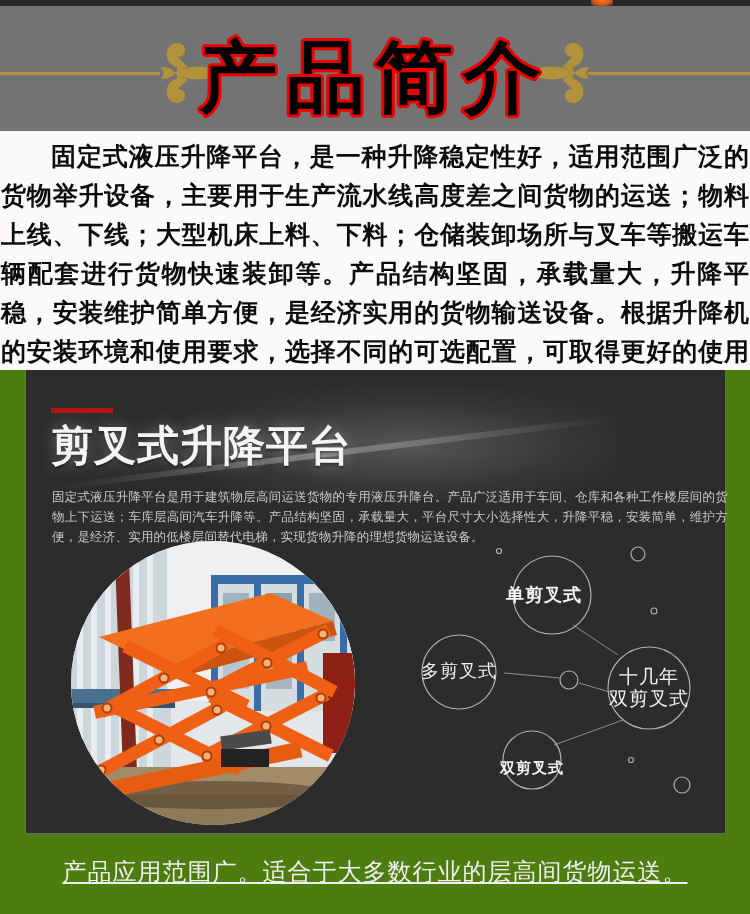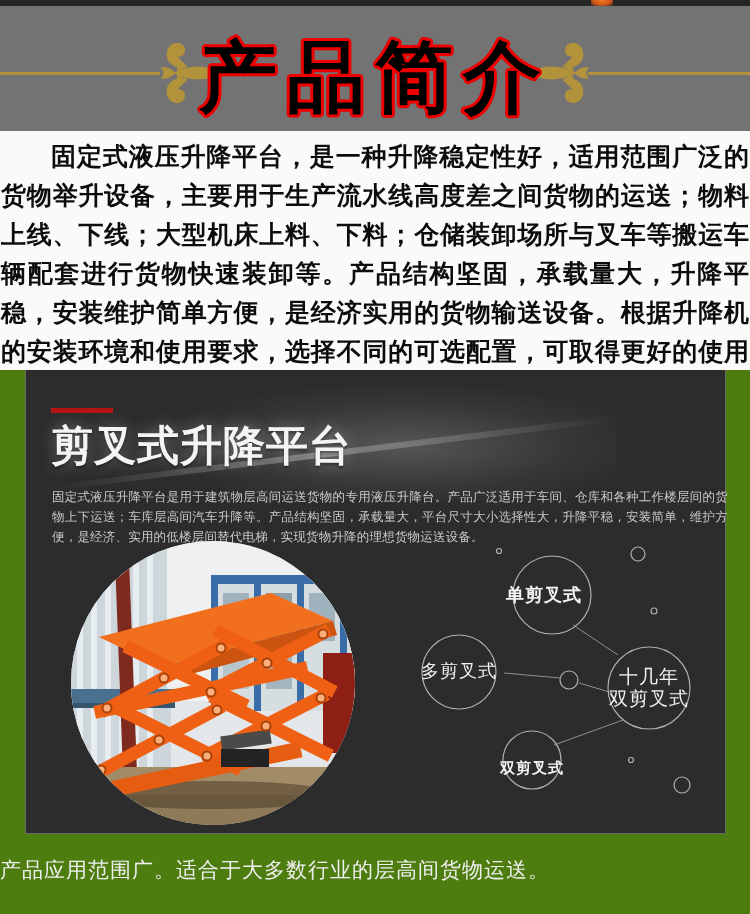--- a/index.html
+++ b/index.html
@@ -56,22 +56,22 @@
   .bubble-label{
     position:absolute;color:#f2f2f2;text-align:center;
     font-size:18px;letter-spacing:1px;line-height:22px;
   }
   .bubble-label.single{left:458px;top:214px;width:120px;font-weight:bold;}
   .bubble-label.multi{left:373px;top:291px;width:120px;font-family:Liberation Mono, monospace;}
   .bubble-label.exp{left:563px;top:296px;width:120px;font-size:19px;}
   .bubble-label.double{left:446px;top:387px;width:120px;font-size:15px;font-weight:bold;}
   
   .footer-caption{
-    position:absolute;left:0;top:486px;width:750px;
-    font-size:21px;color:#efefef;letter-spacing:1px;
+    position:absolute;left:0;top:486px;width:750px;text-align:center;
+    font-size:24px;color:#efefef;letter-spacing:1px;text-decoration:underline;
   }
 </style>
 </head>
 <body>
 
 <div class="topbar">
   <div class="topbar-glow"></div>
 </div>
 
 <div class="header">

